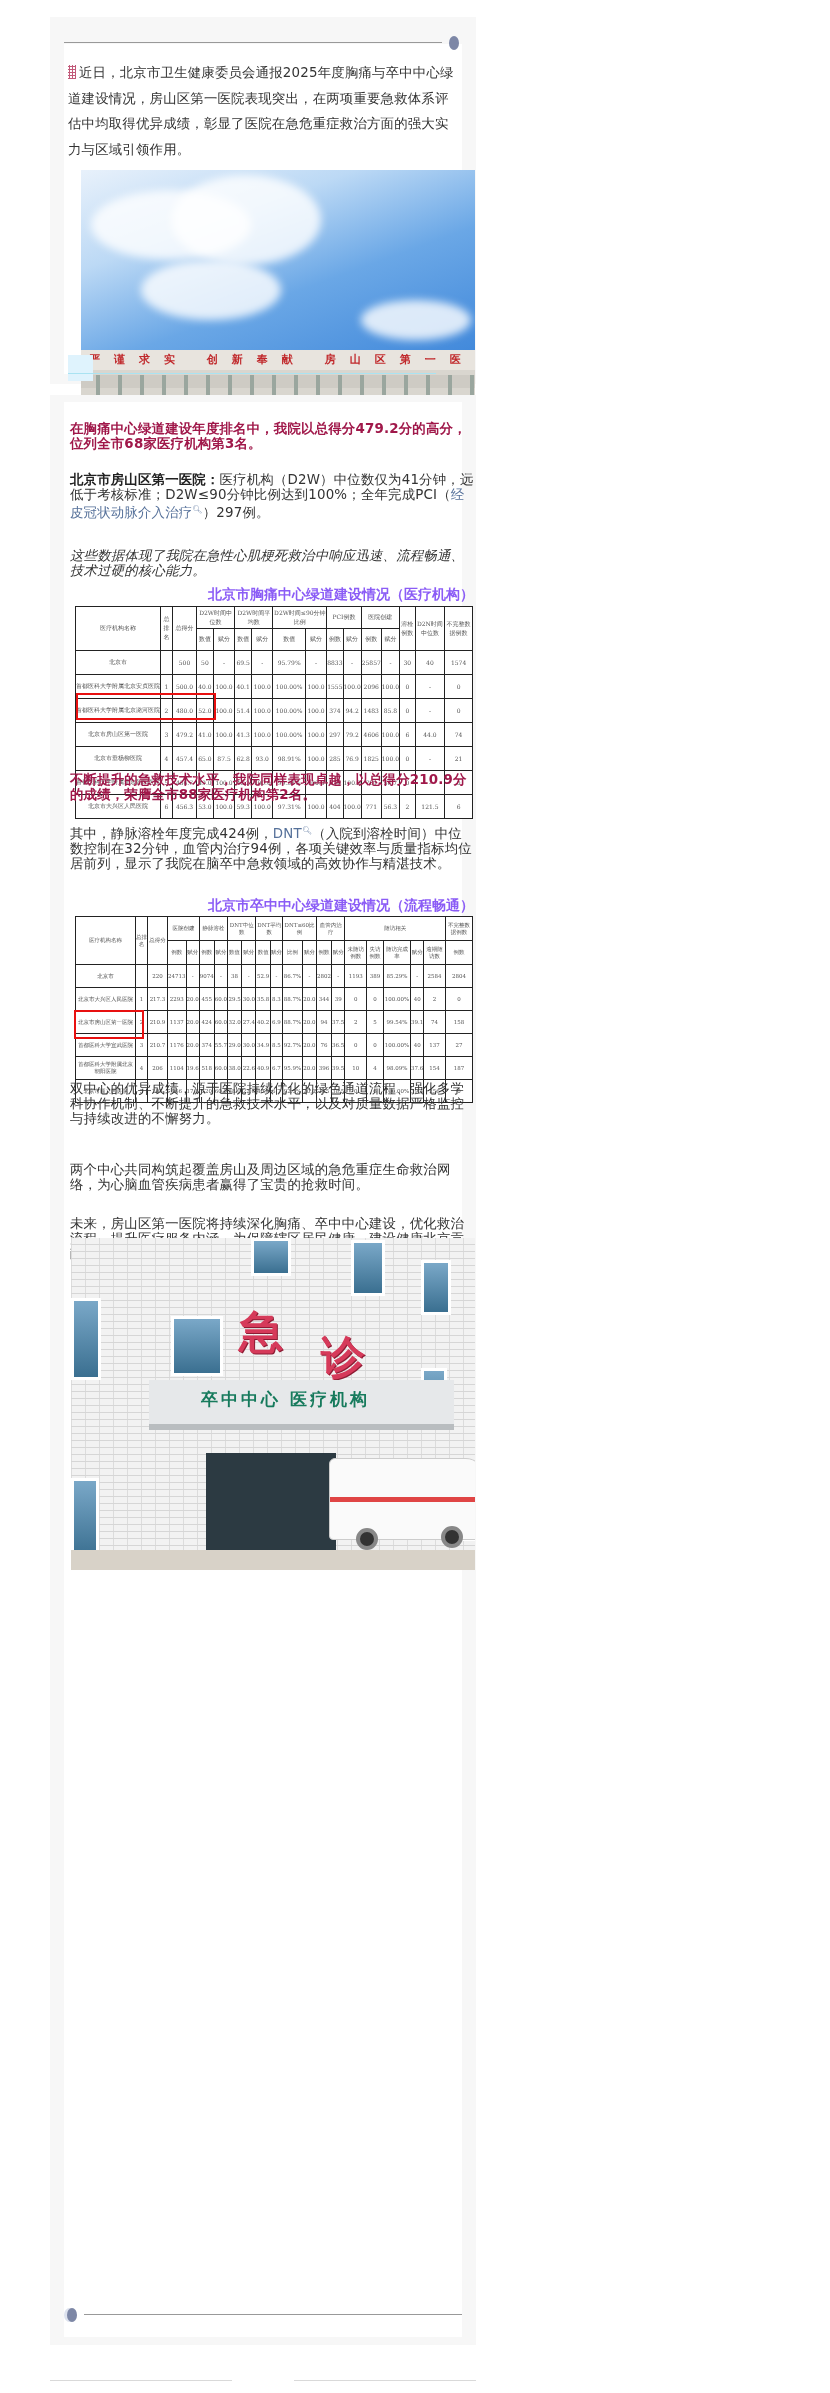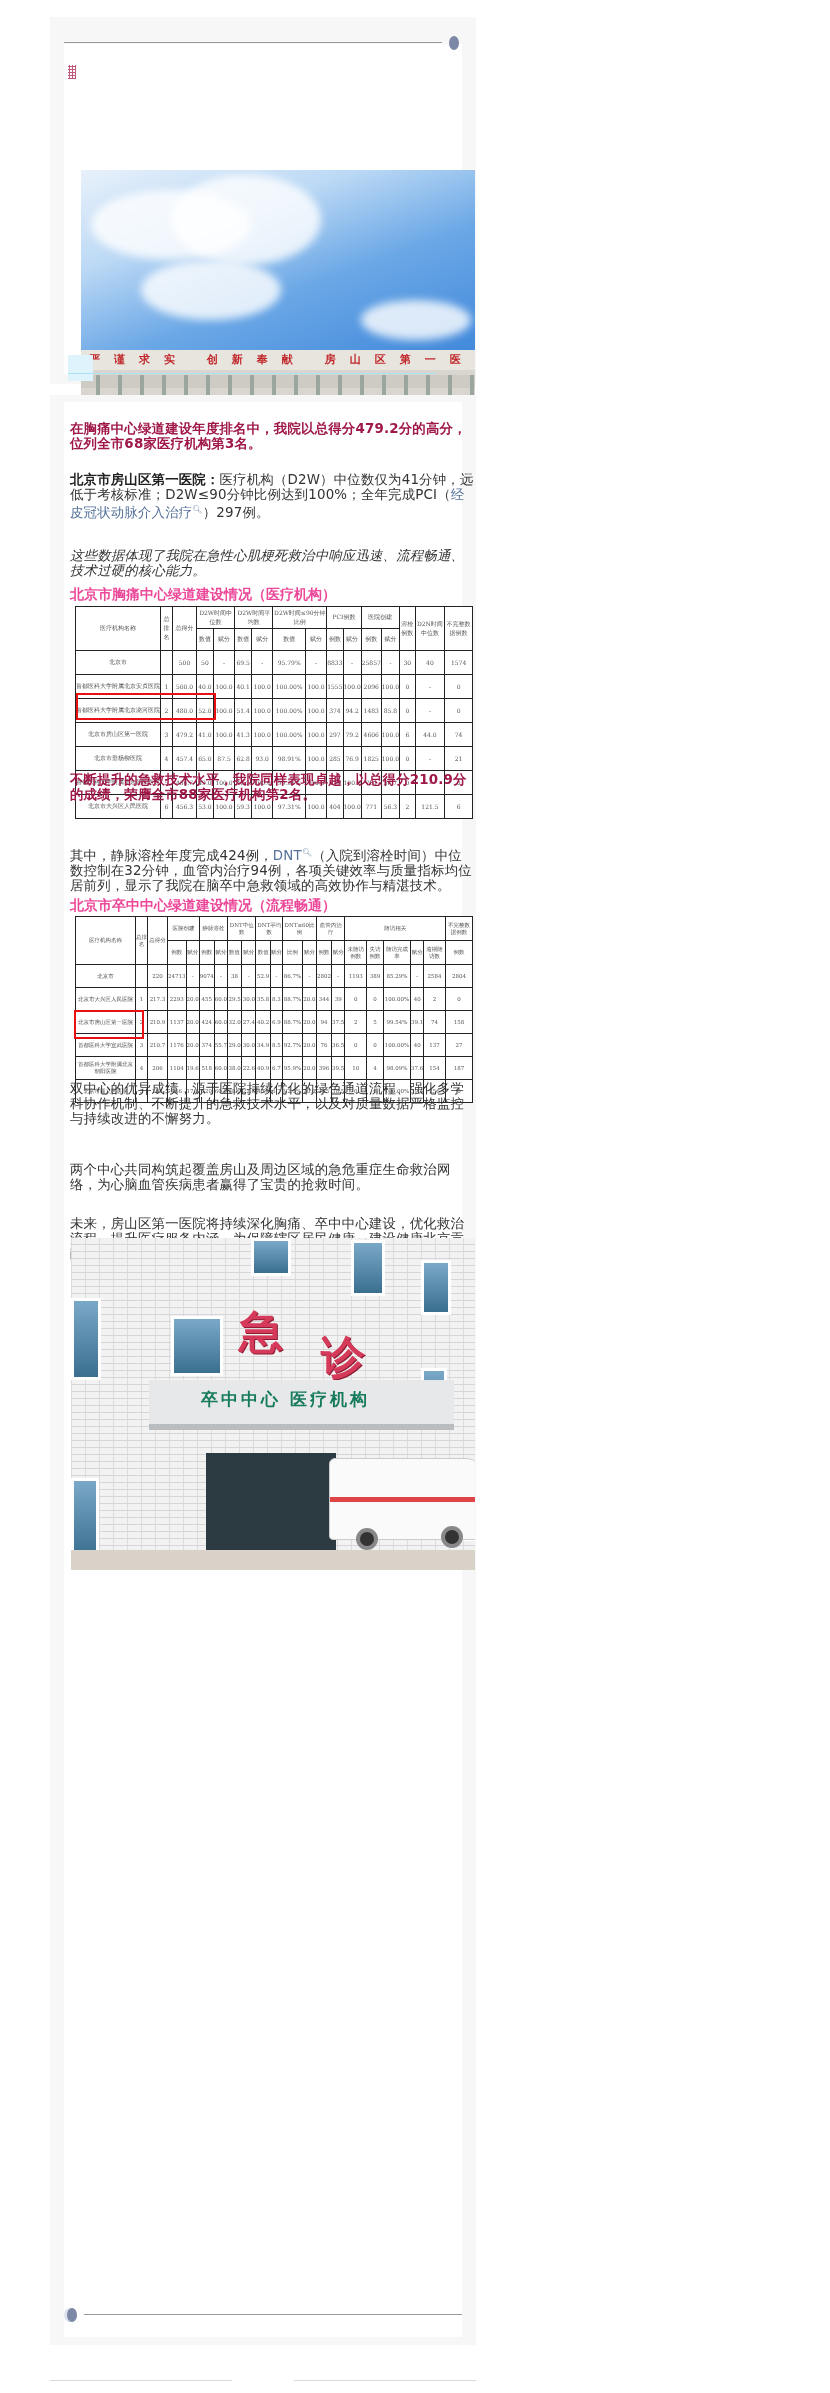--- a/index.html
+++ b/index.html
@@ -36,21 +36,21 @@
 
     
     .shell2 { position: absolute; left: 50px; top: 395px; width: 426px; height: 1950px; background: #f7f7f7; }
     .inner2 { position: absolute; left: 64px; top: 402px; width: 398px; height: 1935px; background: #fff; }
     .txt { position: absolute; left: 70px; width: 404px; font-size: 13.4px; line-height: 15px; color: #333; letter-spacing: 0.2px; }
     .hl { color: #a0184a; font-weight: bold; }
     .bold { font-weight: bold; color: #222; }
     .link { color: #56719a; }
     .sup { font-size: 8px; vertical-align: super; color: #56719a; }
 
-    .tbl-title { position: absolute; left: 70px; width: 404px; text-align: left; font-family: "DejaVu Serif", "Liberation Serif", serif; font-weight: bold; font-size: 14px; color: #ec4899; }
+    .tbl-title { position: absolute; left: 70px; width: 404px; text-align: right; font-family: "DejaVu Serif", "Liberation Serif", serif; font-weight: bold; font-size: 14px; color: #8b5cf6; }
     table.data { position: absolute; border-collapse: collapse; font-family: "DejaVu Serif", "Liberation Serif", serif; color: #555; background: #fff; }
     table.data td, table.data th { border: 1px solid #222; text-align: center; font-weight: normal; padding: 0; overflow: hidden; }
     #t1 { left: 75px; top: 935px; width: 398px; font-size: 6px; }
     #t1 th { height: 22px; }
     #t1 td { height: 24px; }
     #t2 { left: 75px; top: 1383px; width: 398px; font-size: 5.5px; }
     #t2 th { height: 24px; }
     #t2 td { height: 23px; }
     .redbox { position: absolute; border: 2.5px solid #e81010; }
 
@@ -84,21 +84,21 @@
 <body>
 
 <div class="shell1"></div>
 <div class="inner1"></div>
 <div class="topline"></div>
 <div class="dot-top">
     <span class="d2"></span>
     <span class="d1"></span>
   </div>
 
-<p class="p1"><span class="grid-mark"></span></p>
+<p class="p1"><span class="grid-mark"></span><span>近日，北京市卫生健康委员会通报2025年度胸痛与卒中中心绿道建设情况，房山区第一医院表现突出，在两项重要急救体系评估中均取得优异成绩，彰显了医院在急危重症救治方面的强大实力与区域引领作用。</span></p>
 
 <div class="img1">
   <div class="sky"></div>
   <div class="cloud" style="left:10px;top:20px;width:160px;height:70px;"></div>
   <div class="cloud" style="left:90px;top:5px;width:150px;height:90px;"></div>
   <div class="cloud" style="left:60px;top:90px;width:140px;height:60px;"></div>
   <div class="cloud" style="left:280px;top:130px;width:110px;height:40px;"></div>
   <div class="building1"></div>
   <div class="banner">严谨求实 创新奉献 房山区第一医院 以人为本 关爱生命</div>
   <div class="windows"></div>
@@ -274,21 +274,21 @@
         <td>2</td>
         <td>121.5</td>
         <td>6</td>
       </tr>
     </tbody>
 </table>
 <div class="redbox" style="left:76px;top:693px;width:140px;height:27px;"></div>
 
 <p class="txt hl" style="top:772px;">不断提升的急救技术水平，我院同样表现卓越，以总得分210.9分的成绩，荣膺全市88家医疗机构第2名。</p>
 
-<p class="txt" style="top:823px;margin-top:22px;"><span>其中，静脉溶栓年度完成424例，</span><span class="link">DNT</span><span class="sup">🔍︎</span><span>（入院到溶栓时间）中位数控制在32分钟，血管内治疗94例，各项关键效率与质量指标均位居前列，显示了我院在脑卒中急救领域的高效协作与精湛技术。</span></p>
+<p class="txt" style="top:823px;"><span>其中，静脉溶栓年度完成424例，</span><span class="link">DNT</span><span class="sup">🔍︎</span><span>（入院到溶栓时间）中位数控制在32分钟，血管内治疗94例，各项关键效率与质量指标均位居前列，显示了我院在脑卒中急救领域的高效协作与精湛技术。</span></p>
 
 <div class="tbl-title" style="top:897px;">北京市卒中中心绿道建设情况（流程畅通）</div>
 <table class="data" id="t2" style="top:916px;">
   <thead>
     <tr>
       <th rowspan="2" style="width:60px;">医疗机构名称</th>
       <th rowspan="2" style="width:12px;">总排名</th>
       <th rowspan="2" style="width:20px;">总得分</th>
       <th colspan="2">医院创建</th>
       <th colspan="2">静脉溶栓</th>

